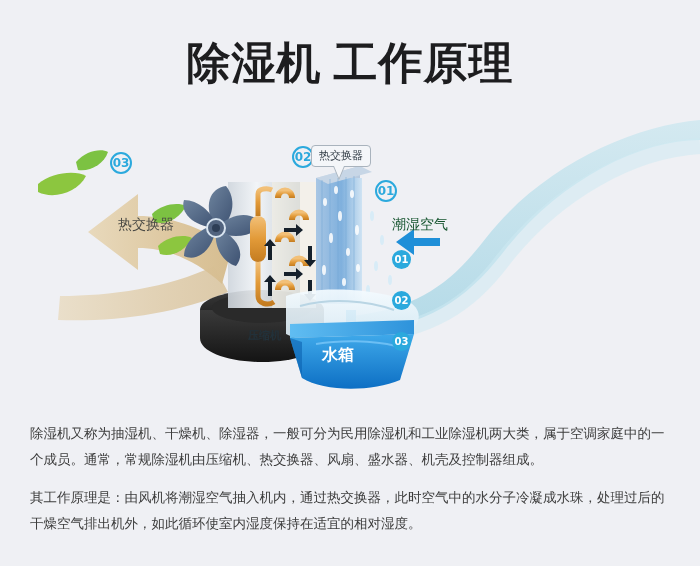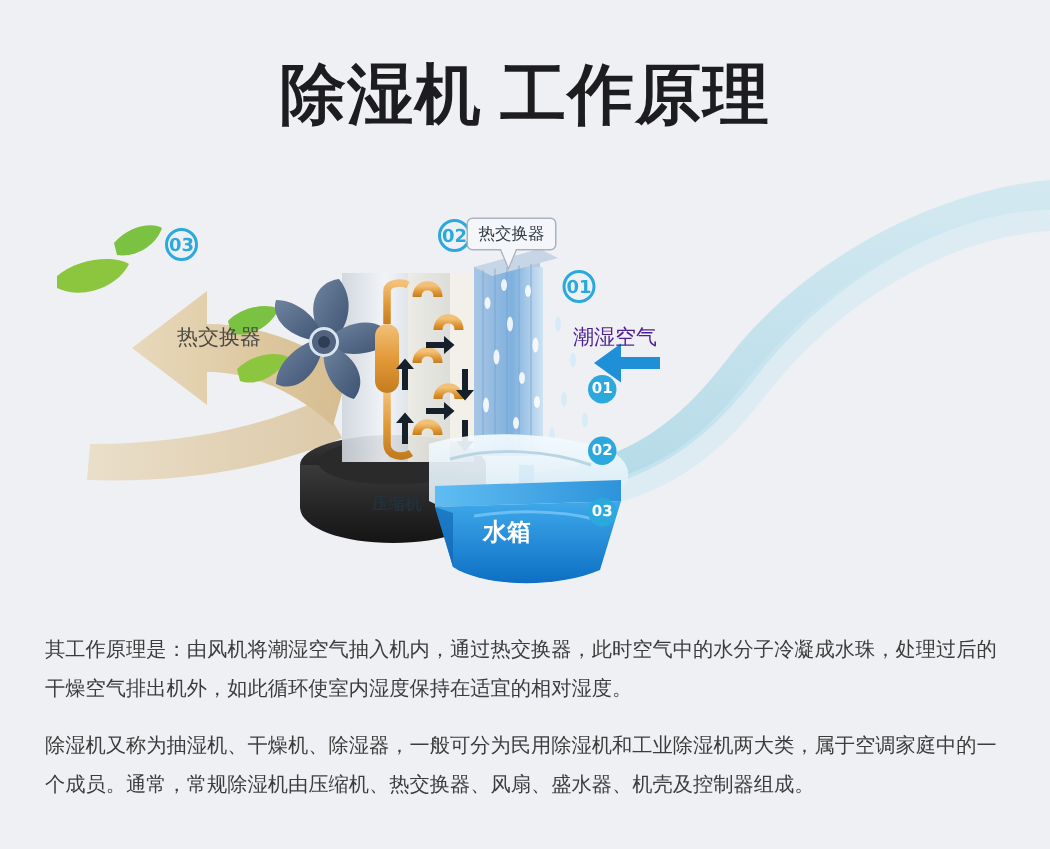--- a/index.html
+++ b/index.html
@@ -31,21 +31,21 @@
 
   
   .lbl{
     position:absolute;
     font-size:13px;
     color:#3b4a55;
     white-space:nowrap;
     font-weight:normal;
   }
   .lbl-dry{left:118px;top:96px;color:#4a4a45;font-size:14px;}
-  .lbl-humid{left:382px;top:96px;color:#4c1d95;font-size:14px;}
+  .lbl-humid{left:392px;top:96px;color:#14532d;font-size:14px;}
   .lbl-comp{left:248px;top:163px;color:#22313a;font-size:11px;font-weight:bold;margin-top:45px;}
   .lbl-tank{left:322px;top:225px;color:#ffffff;font-size:16px;font-weight:bold;}
 
   
   .bubble{
     position:absolute;left:311px;top:25px;
     padding:2px 7px 3px 7px;
     background:#f4f6f9;
     border:1px solid #a9b3bd;
     border-radius:4px;
@@ -287,17 +287,17 @@
     </div>
     <div class="step">
       <span class="badge">02</span>
     </div>
     <div class="step">
       <span class="badge">03</span>
     </div>
   </div>
 
   <div class="body-copy">
+    <p>除湿机又称为抽湿机、干燥机、除湿器，一般可分为民用除湿机和工业除湿机两大类，属于空调家庭中的一个成员。通常，常规除湿机由压缩机、热交换器、风扇、盛水器、机壳及控制器组成。</p>
     <p>其工作原理是：由风机将潮湿空气抽入机内，通过热交换器，此时空气中的水分子冷凝成水珠，处理过后的干燥空气排出机外，如此循环使室内湿度保持在适宜的相对湿度。</p>
-    <p>除湿机又称为抽湿机、干燥机、除湿器，一般可分为民用除湿机和工业除湿机两大类，属于空调家庭中的一个成员。通常，常规除湿机由压缩机、热交换器、风扇、盛水器、机壳及控制器组成。</p>
   </div>
 
 </div>
 
 </body></html>

